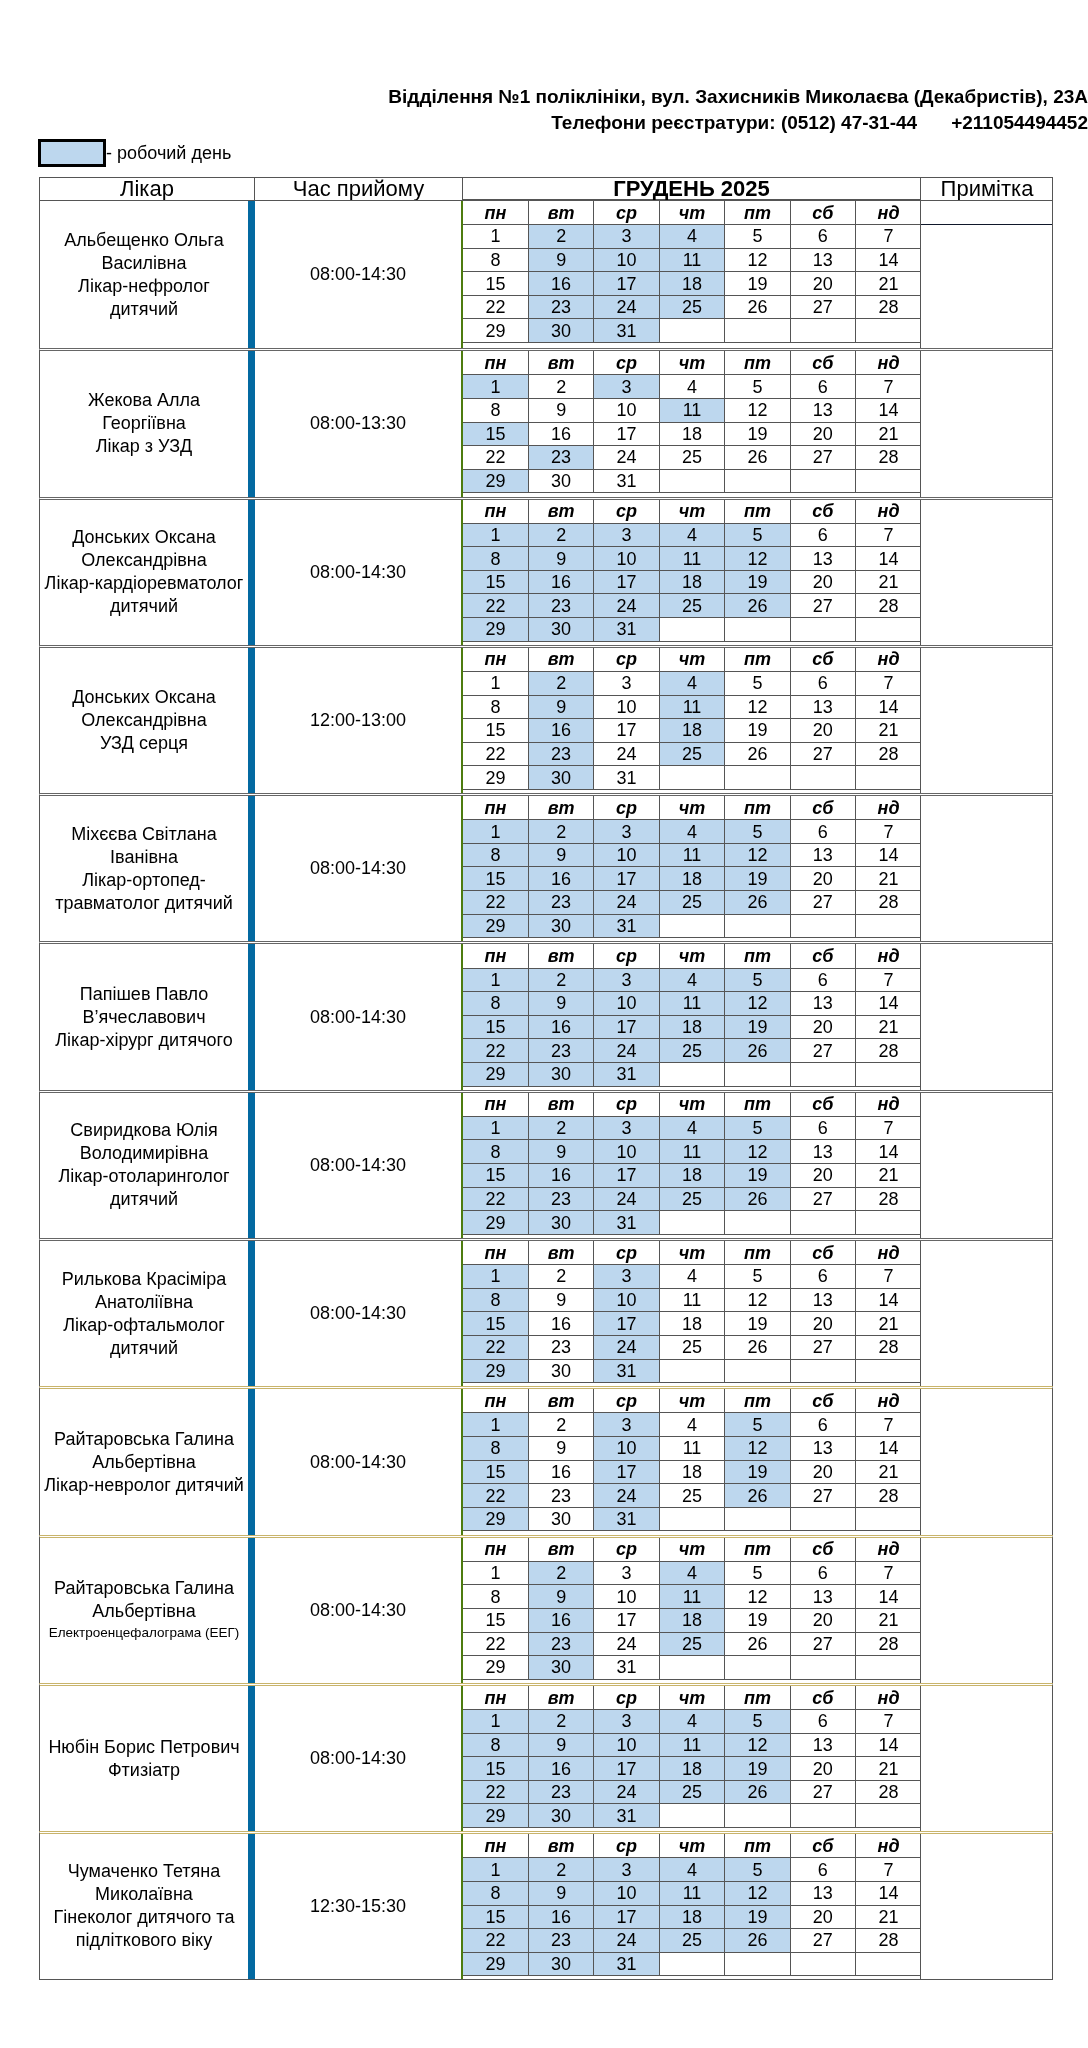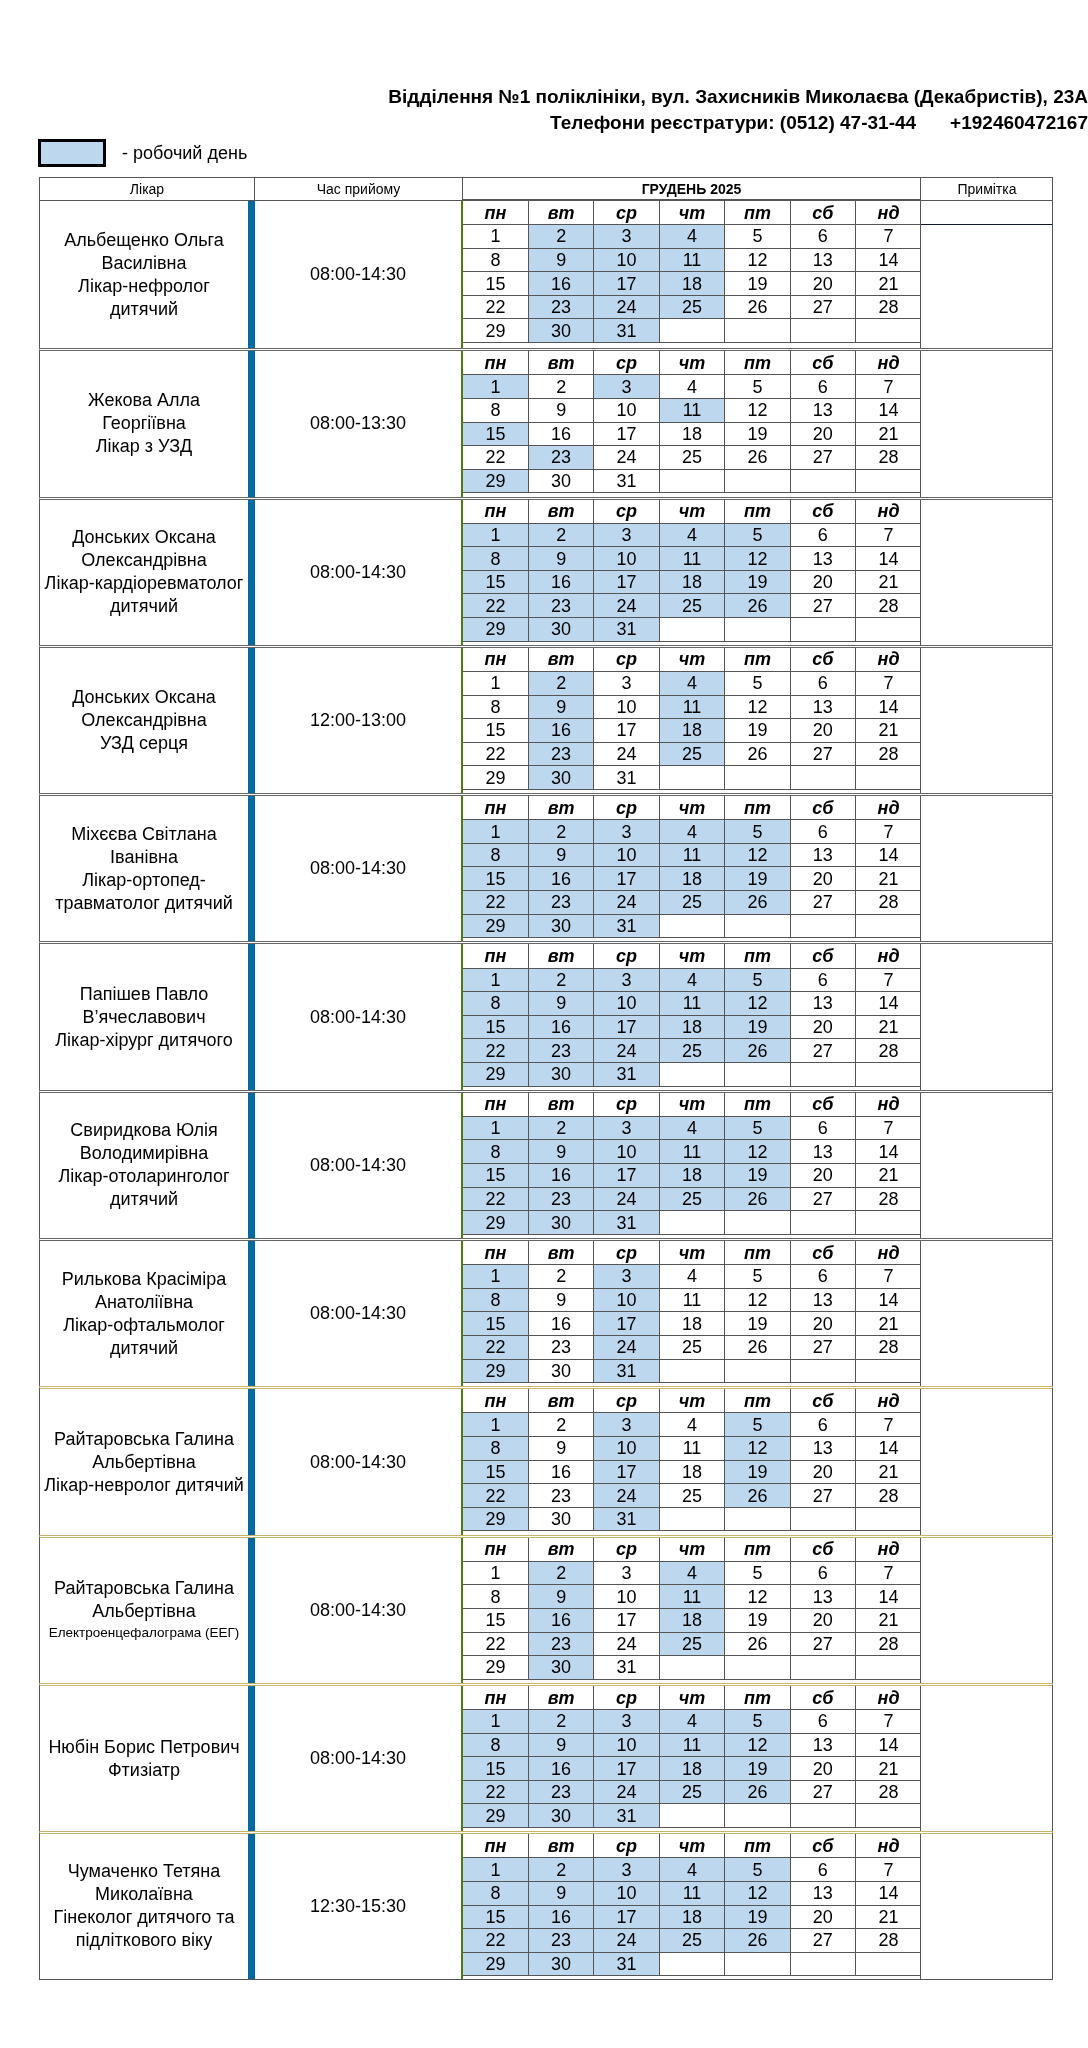--- a/index.html
+++ b/index.html
@@ -5,25 +5,25 @@
   html, body { margin:0; padding:0; background:#ffffff; }
   body { width:1088px; height:2048px; position:relative; overflow:hidden;
          font-family:"Liberation Sans", sans-serif; color:#000; }
   .title { position:absolute; left:0; width:1088px; text-align:right;
            font-weight:bold; font-size:19px; letter-spacing:0; }
   #t1 { top:86px; }
   #t2 { top:112px; }
   #t2 .gap { display:inline-block; width:34px; }
   .legend { position:absolute; left:38px; top:140px; height:26px; display:flex; align-items:center; }
   .legend .swatch { width:62px; height:22px; border:3px solid #000; background:#bdd7ee; box-sizing:content-box; }
-  .legend .ltxt { margin-left:16px; font-size:18px; }
+  .legend .ltxt { font-size:18px; }
 
   .tbl { position:absolute; left:39px; top:177px; width:1014px; }
   .hdr { position:relative; height:23px; border:1px solid #555; border-bottom:none; box-sizing:border-box; display:flex; }
-  .hdr > div { box-sizing:border-box; font-size:14px; text-align:center; line-height:22px; }
+  .hdr > div { box-sizing:border-box; font-size:22px; text-align:center; line-height:22px; }
   .h-doc { width:215px; border-right:1px solid #555; }
   .h-time { width:208px; border-right:1px solid #555; }
   .h-month { width:458px; font-weight:bold; border-right:1px solid #555; border-bottom:1px solid #555; }
   .h-note { position:absolute; left:881px; top:0; width:132px; height:47px; line-height:44px; border-bottom:1px solid #0f172a; }
 
   .block { position:relative; height:148.3px; box-sizing:border-box;
            border-left:1px solid #555; border-right:1px solid #555; }
   .block.sep-top { border-top:3px double #666; }
   .block.sep-gold { border-top:3px double #c9b46b; }
   .block.first { border-top:1px solid #555; }
@@ -45,21 +45,21 @@
   .cal td:last-child { border-right:none; }
   .cal tr.dow td { font-weight:bold; font-style:italic; font-size:18px; }
   .cal td.on { background:#bdd7ee; }
   .note { position:absolute; left:881px; top:0; width:131px; height:100%; }
 </style>
 </head>
 <body>
 
 <div class="title" id="t1">Відділення №1 поліклініки, вул. Захисників Миколаєва (Декабристів), 23А</div>
 <div class="title" id="t2">
-  <span>Телефони реєстратури: (0512) 47-31-44</span><span class="gap"></span><span>+192460472167</span>
+  <span>Телефони реєстратури: (0512) 47-31-44</span><span class="gap"></span><span>+211054494452</span>
 </div>
 
 <div class="legend">
   <div class="swatch"></div>
   <span class="ltxt">- робочий день</span>
 </div>
 
 <div class="tbl">
   <div class="hdr">
     <div class="h-doc">Лікар</div>

